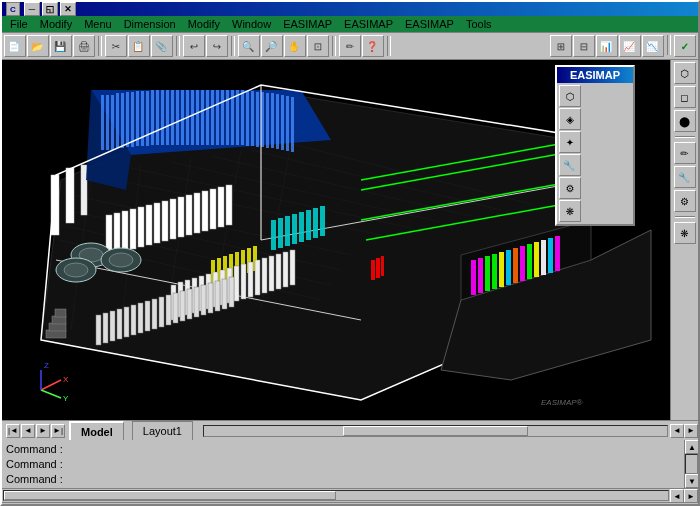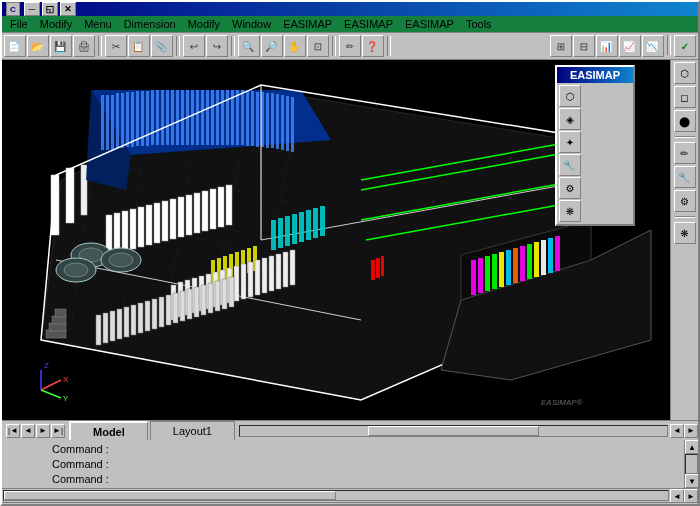--- a/index.html
+++ b/index.html
@@ -205,30 +205,30 @@
       background: #c0c0c0;
       border: 1px solid;
       border-color: #ffffff #808080 #808080 #ffffff;
       display: flex;
       align-items: center;
       justify-content: center;
       font-size: 8px;
       cursor: pointer;
     }
     .tab {
-      padding: 2px 22px;
+      padding: 2px 10px;
       border: 1px solid #808080;
       border-bottom: none;
       background: #c0c0c0;
       cursor: pointer;
       font-size: 11px;
       height: 19px;
       display: flex;
       align-items: center;
-      margin-right: 2px;
+      margin-right: 8px;
     }
     .tab.active {
       background: #c0c0c0;
       border-top: 2px solid #ffffff;
       border-left: 2px solid #ffffff;
       font-weight: bold;
       z-index: 1;
     }
     .scroll-btn {
       width: 14px;
@@ -294,21 +294,20 @@
     .bottom-section {
       display: flex;
       flex-direction: column;
     }
 
     .command-with-scroll {
       display: flex;
     }
     .command-main {
       flex: 1;
-      margin-left: 46px;
     }
     .command-vscroll {
       width: 14px;
       background: #c0c0c0;
       border-left: 1px solid #808080;
       display: flex;
       flex-direction: column;
     }
   </style>
 </head>

